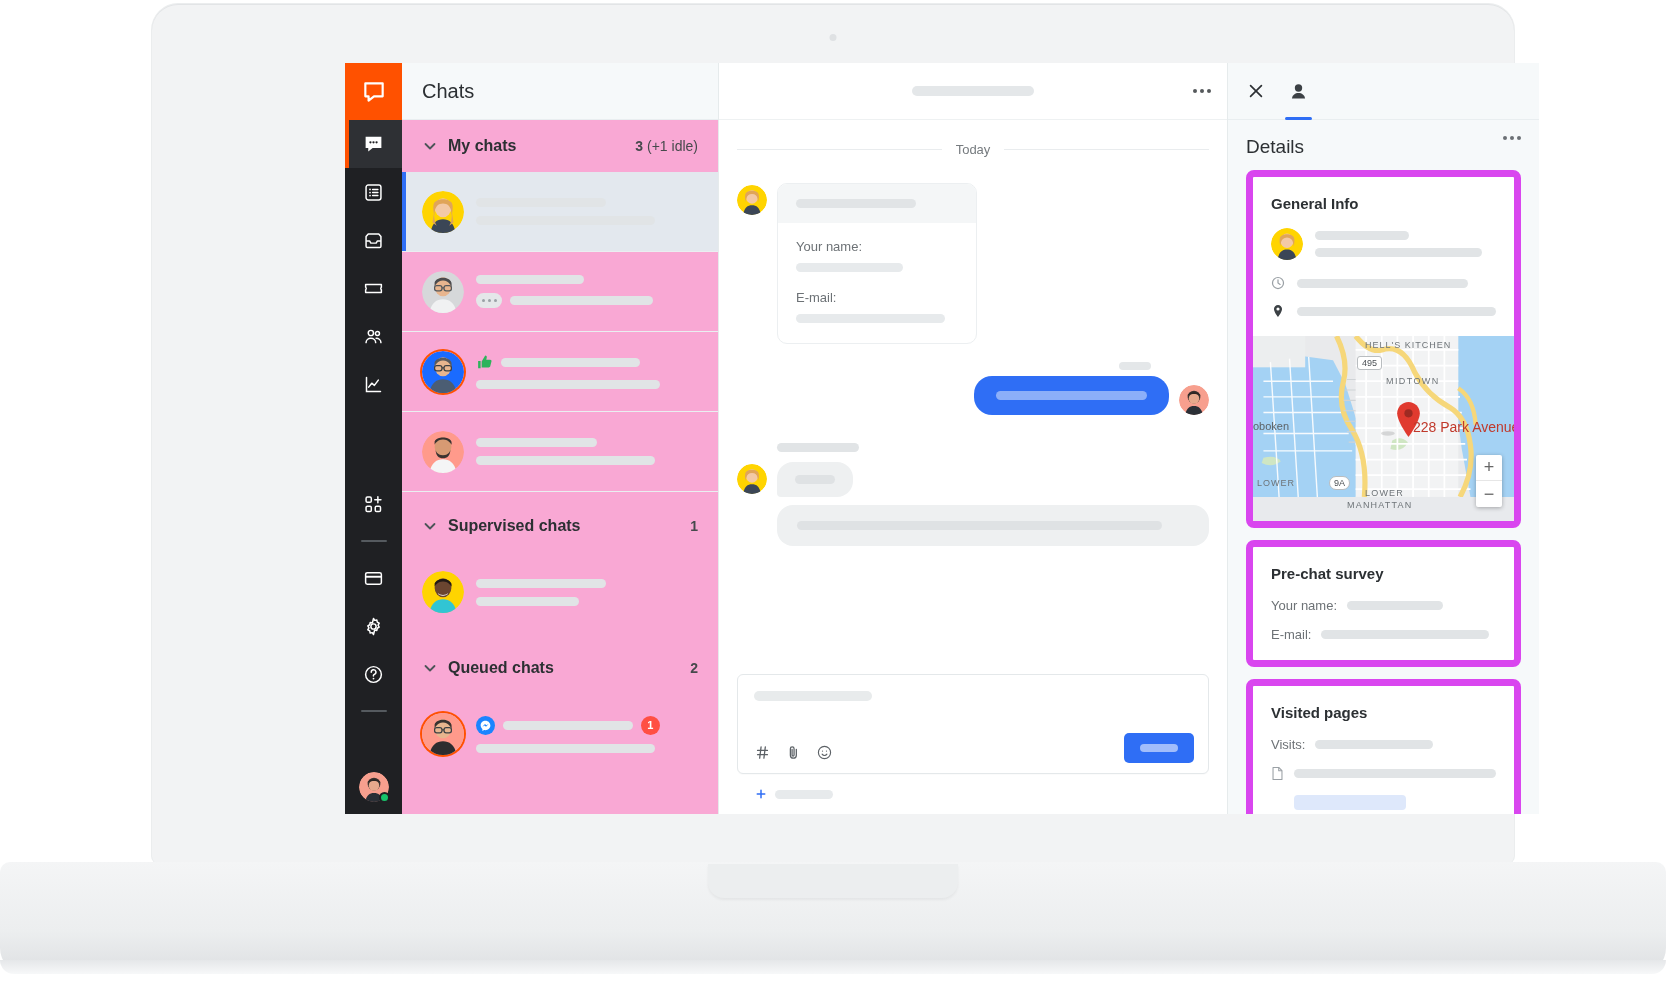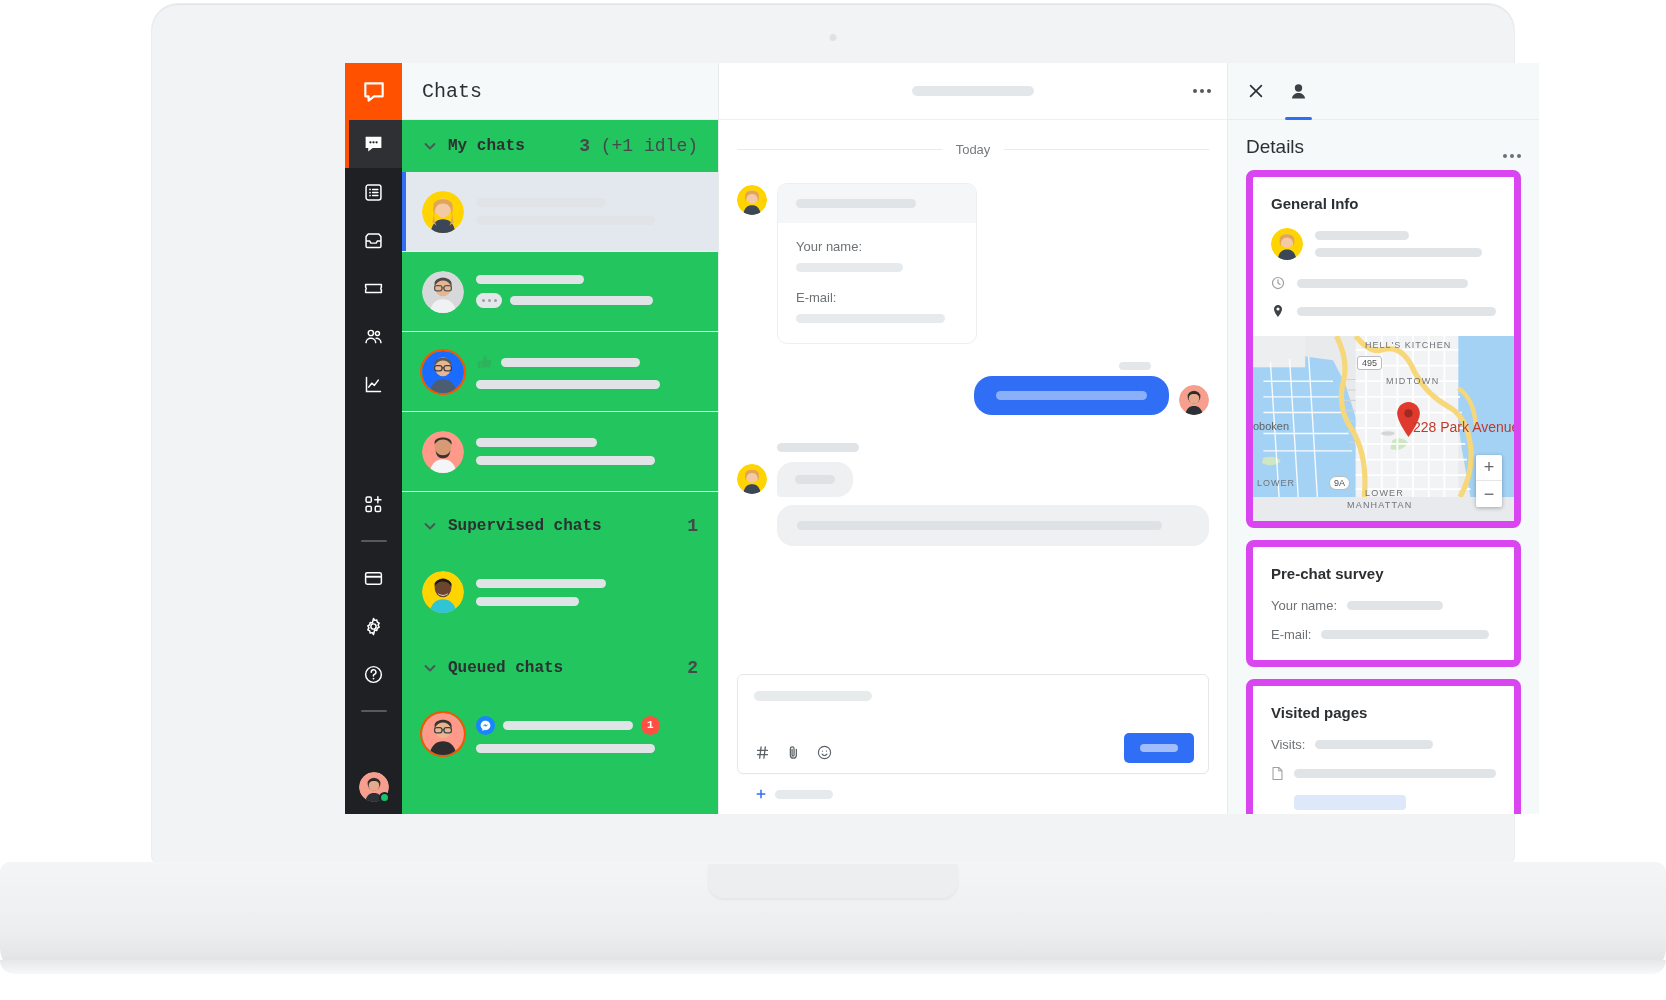--- a/index.html
+++ b/index.html
@@ -86,42 +86,41 @@
   .rail-avatar .face { width:30px; height:30px; border-radius:50%; overflow:hidden; }
   .rail-avatar .dot {
     position:absolute; right:-1px; bottom:-1px;
     width: 11px; height: 11px; border-radius: 50%;
     background:#18c26a; border: 2px solid #1f2023;
   }
 
   
   .chats-col {
     width: 317px; flex: 0 0 317px;
-    background: #22c55e;
+    background: #f9a8d4;
     display: flex; flex-direction: column;
     border-right: 1px solid #e6ebec;
-    font-family: Liberation Mono, monospace;
   }
   .chats-head {
     height: 57px; flex: 0 0 57px;
     display:flex; align-items:center;
     padding-left: 20px;
     background:#f6f9fa;
     border-bottom: 1px solid #e9eef0;
   }
   .chats-head .title { font-size: 20px; color:#2c3033; font-weight: 400; }
 
   .group-head {
     display:flex; align-items:center;
     padding: 0 20px; height: 52px;
     cursor: pointer;
   }
   .group-head .chev { width: 16px; margin-right: 10px; color:#4d5458; display:flex; }
   .group-head .g-title { font-size: 16px; font-weight: 700; color:#2c3033; flex:1; }
-  .group-head .g-count { font-size: 18px; color:#46494c; }
+  .group-head .g-count { font-size: 14px; color:#46494c; }
   .group-head .g-count b { font-weight: 700; }
 
   .chat-row {
     display:flex; align-items:center; gap: 12px;
     padding: 14px 18px 14px 20px;
     border-bottom: 1px solid #eaeff1;
     cursor: pointer;
     position: relative;
     min-height: 80px;
   }
@@ -226,21 +225,21 @@
   }
   .details-head {
     height: 57px; flex:0 0 57px; display:flex; align-items:center; gap: 22px;
     padding: 0 18px; background:#f6f9fa; border-bottom:1px solid #e9eef0;
   }
   .icon-btn { cursor:pointer; display:flex; align-items:center; justify-content:center; position: relative; height: 57px;}
   .icon-btn.tab-active::after {
     content:""; position:absolute; left:-3px; right:-3px; bottom:0; height:3px; background:#2f6ef5; border-radius:2px;
   }
   .details-title-row {
-    display:flex; align-items:flex-end; padding: 16px 18px 12px 18px; gap: 14px;
+    display:flex; align-items:flex-start; padding: 16px 18px 12px 18px; gap: 14px;
   }
   .details-title-row .dt { font-size: 19px; color:#2c3033; flex:1; }
   .details-title-row .dots { display:flex; gap:3px; cursor:pointer; }
   .details-title-row .dots i { width:4px; height:4px; border-radius:50%; background:#6b7074; display:block; }
 
   .details-scroll { flex:1 1 auto; padding: 0 18px; overflow:hidden; }
   .card {
     background:#fff; border:7px solid #d946ef; border-radius: 8px; margin-bottom: 12px; overflow:hidden;
   }
   .card-pad { padding: 18px 18px 18px 18px; }

